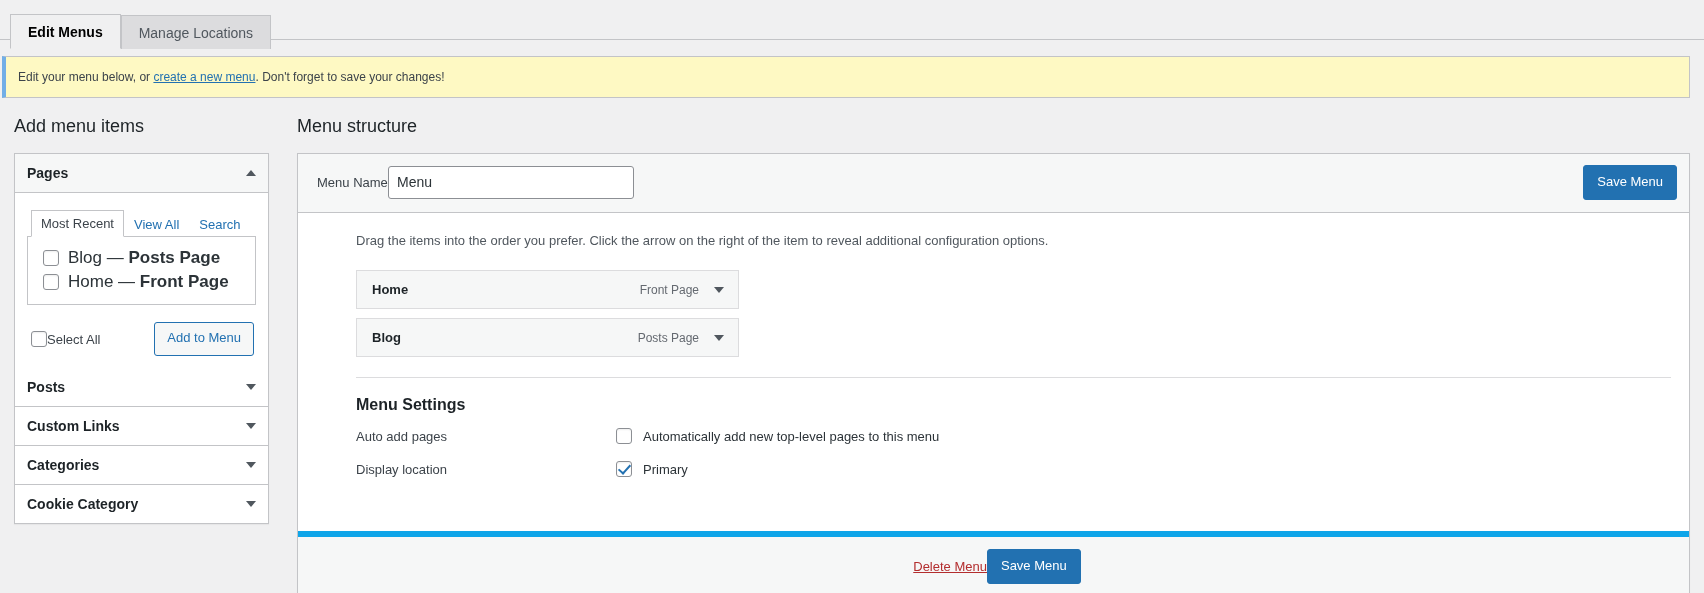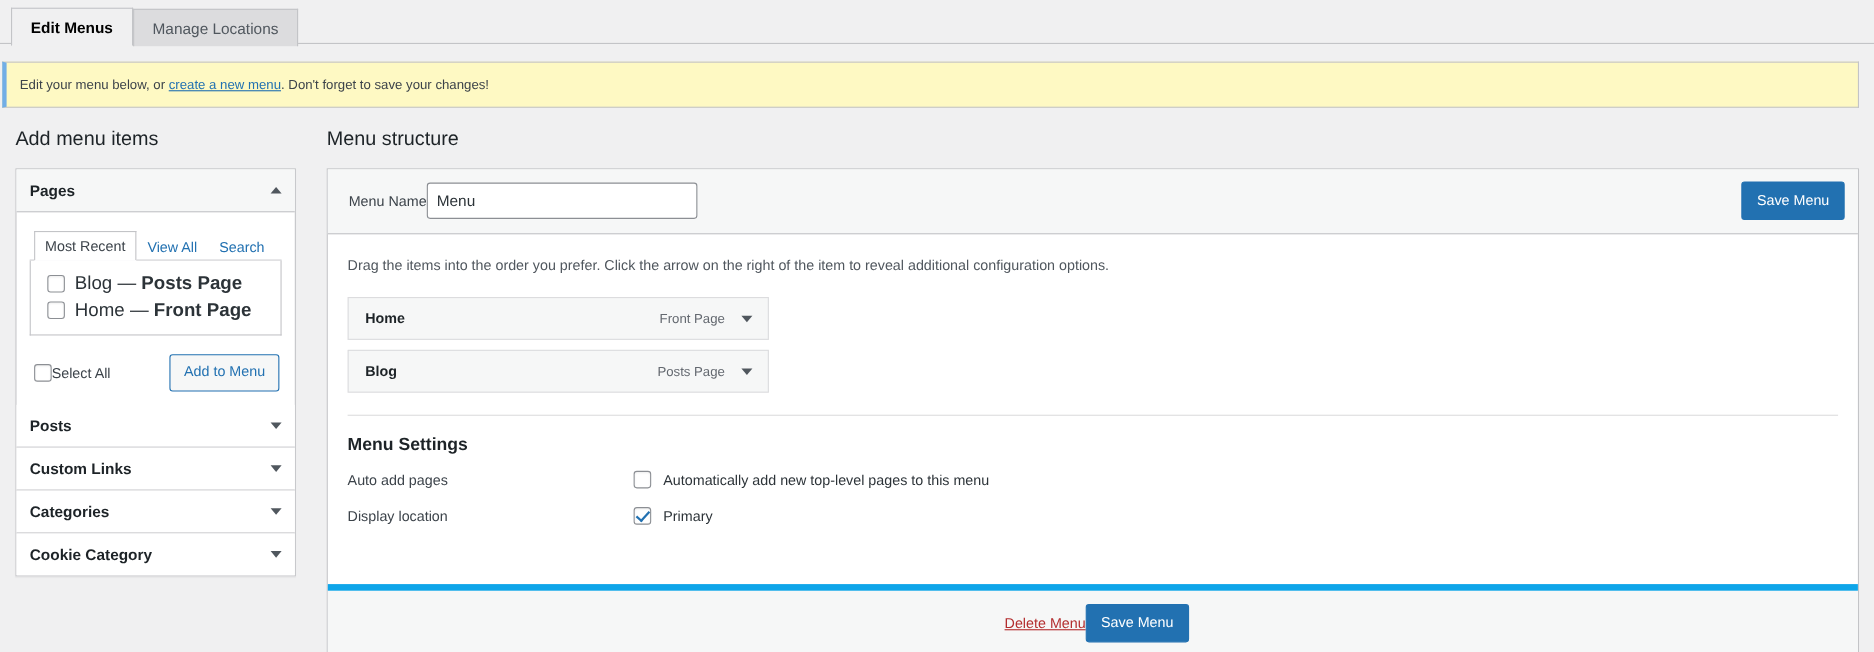--- a/index.html
+++ b/index.html
@@ -27,21 +27,21 @@
     display: inline-block;
     padding: 9px 17px 8px 17px;
     font-size: 14px;
     line-height: 16px;
     border: 1px solid #c3c4c7;
     border-bottom: none;
     background: #dcdcde;
     color: #50575e;
     margin-right: 0px;
     position: relative;
-    top: 3px;
+    top: 10px;
     text-decoration: none;
     cursor: pointer;
   }
   .tab.active {
     background: #f0f0f1;
     color: #000;
     font-weight: bold;
     border-bottom: 1px solid #f0f0f1;
   }
 
@@ -236,21 +236,21 @@
     font-size: 14px;
     font-family: inherit;
     color: #2c3338;
     border: 1px solid #8c8f94;
     border-radius: 3px;
     background: #fff;
     box-shadow: 0 0 0 transparent;
     line-height: 1.5;
   }
 
-  .menu-box-body { padding: 18px 12px 6px 12px; }
+  .menu-box-body { padding: 18px 12px 6px 12px; margin-left: 40px; }
   .drag-hint {
     font-size: 13px;
     color: #50575e;
     margin: 0 0 20px 6px;
     line-height: 1.5;
   }
 
   .menu-item {
     width: 383px;
     background: #f6f7f7;

